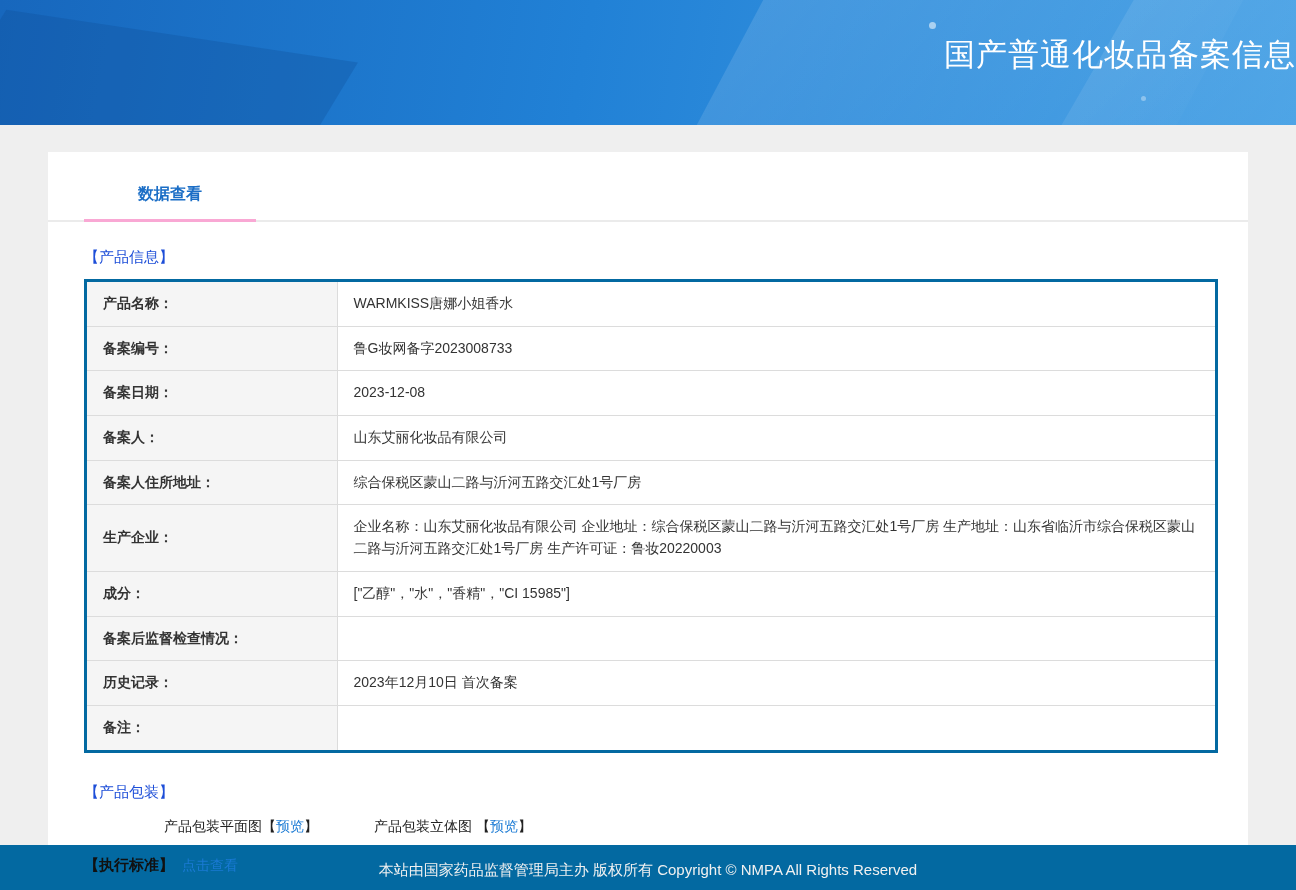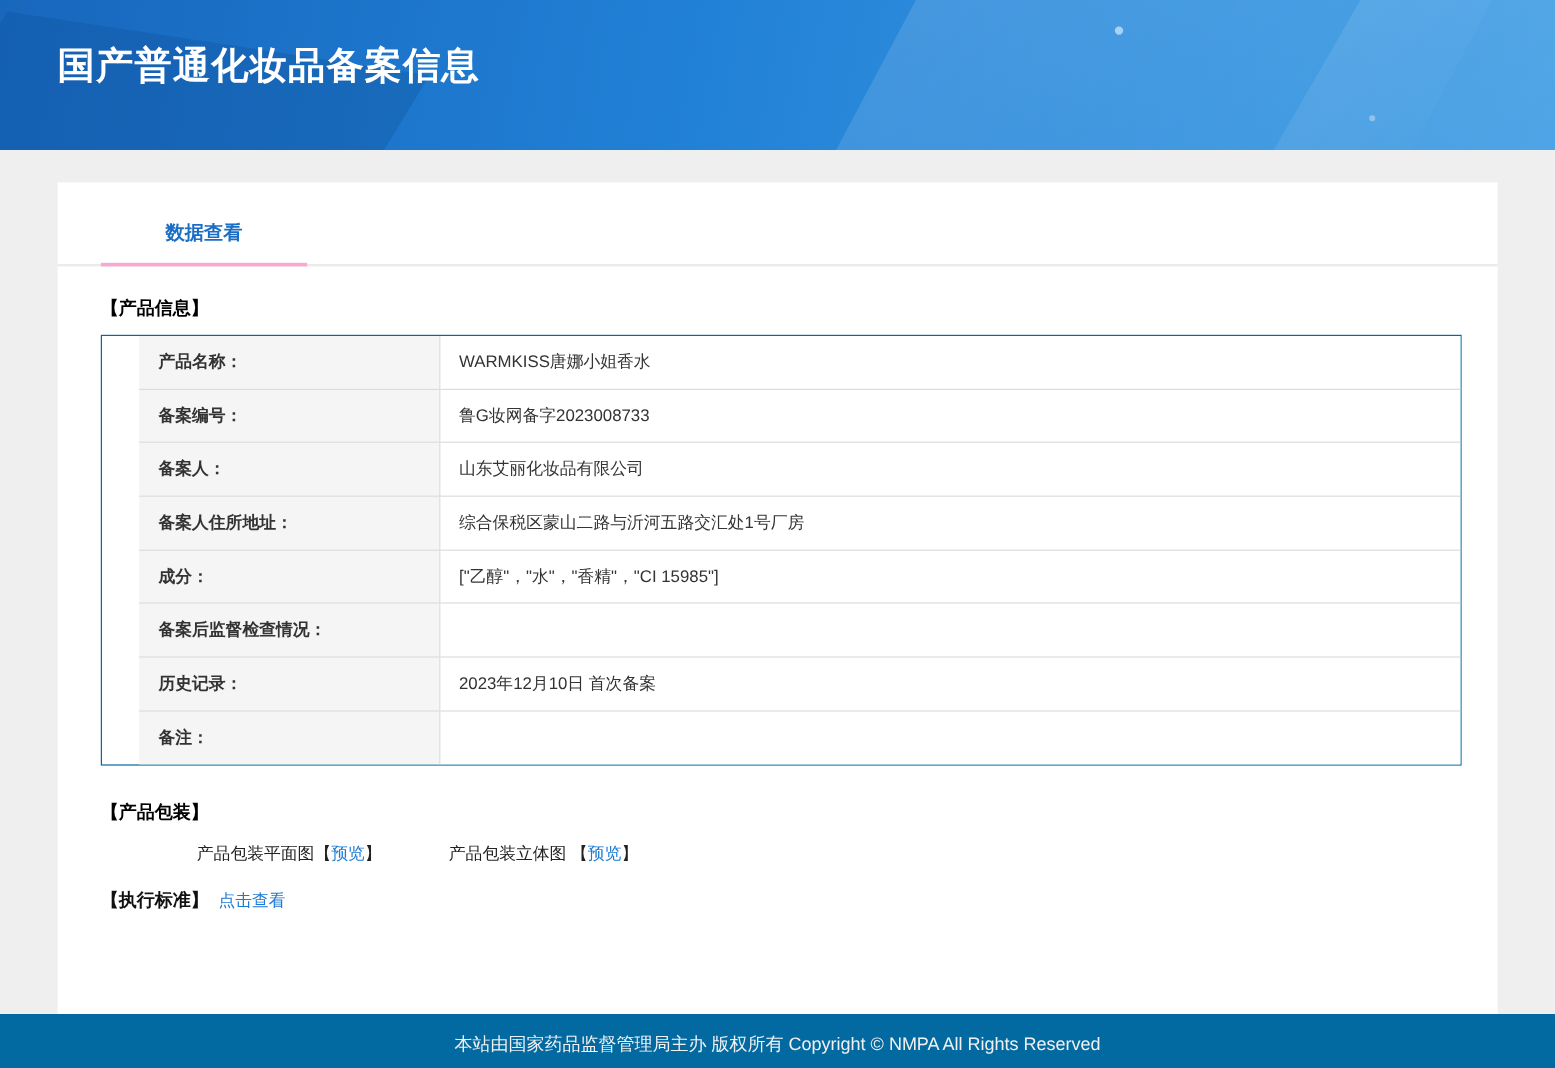--- a/index.html
+++ b/index.html
@@ -10,21 +10,21 @@
     overflow:hidden;
   }
   
   .banner {
     position:relative; height:125px; overflow:hidden;
     background:linear-gradient(100deg,#1767bd 0%,#2181d6 45%,#47a1e5 100%);
   }
   .banner h1 {
     position:relative; z-index:3;
     padding:34px 0 0 48px;
-    color:#fff; font-size:31px; font-weight:bold; letter-spacing:1px;
+    color:#fff; font-size:31px; font-weight:normal; letter-spacing:1px;text-align:right;
   }
   .deco-band {
     position:absolute; z-index:1; top:-110px; right:90px;
     width:480px; height:360px; transform:skewX(-28deg);
     background:linear-gradient(120deg, rgba(255,255,255,0.14), rgba(255,255,255,0));
   }
   .deco-band2 {
     position:absolute; z-index:1; top:-60px; right:-120px;
     width:340px; height:320px; transform:skewX(-30deg);
     background:linear-gradient(120deg, rgba(255,255,255,0.10), rgba(255,255,255,0));
@@ -46,23 +46,23 @@
     border-bottom:2px solid #ebebeb;
   }
   .tab {
     width:172px; text-align:center;
     font-size:16px; font-weight:bold; color:#1b6ec6;
     padding-bottom:14px; margin-bottom:-2px;
     border-bottom:3px solid #f9a8d4;
     cursor:pointer;
   }
   .card-body { padding:26px 30px 0 36px; }
-  .section-heading { font-size:15px; font-weight:bold; color:#000000; margin-bottom:12px; }
+  .section-heading { font-size:15px; font-weight:normal; color:#1d4ed8; margin-bottom:12px; }
   
-  .table-wrap { border:1px solid #0369a1;padding-left:31px; }
+  .table-wrap { border:3px solid #0369a1; }
   table.info { width:100%; border-collapse:collapse; }
   .info th, .info td {
     font-size:14px; text-align:left; vertical-align:middle;
     padding:11px 16px; color:#333; line-height:1.55;
   }
   .info th { width:250px; background:#f5f5f5; font-weight:bold; border-right:1px solid #dcdcdc; }
   .info tr:not(:last-child) th, .info tr:not(:last-child) td { border-bottom:1px solid #dcdcdc; }
   .info td { background:#fff; }
   .info .empty-cell { height:41px; }
   
@@ -108,26 +108,34 @@
           <tbody>
             <tr>
               <th>产品名称：</th>
               <td>WARMKISS唐娜小姐香水</td>
             </tr>
             <tr>
               <th>备案编号：</th>
               <td>鲁G妆网备字2023008733</td>
             </tr>
             <tr>
+              <th>备案日期：</th>
+              <td>2023-12-08</td>
+            </tr>
+            <tr>
               <th>备案人：</th>
               <td>山东艾丽化妆品有限公司</td>
             </tr>
             <tr>
               <th>备案人住所地址：</th>
               <td>综合保税区蒙山二路与沂河五路交汇处1号厂房</td>
+            </tr>
+            <tr>
+              <th>生产企业：</th>
+              <td>企业名称：山东艾丽化妆品有限公司 企业地址：综合保税区蒙山二路与沂河五路交汇处1号厂房 生产地址：山东省临沂市综合保税区蒙山二路与沂河五路交汇处1号厂房 生产许可证：鲁妆20220003</td>
             </tr>
             <tr>
               <th>成分：</th>
               <td>["乙醇"，"水"，"香精"，"CI 15985"]</td>
             </tr>
             <tr>
               <th class="empty-cell">备案后监督检查情况：</th>
               <td></td>
             </tr>
             <tr>

